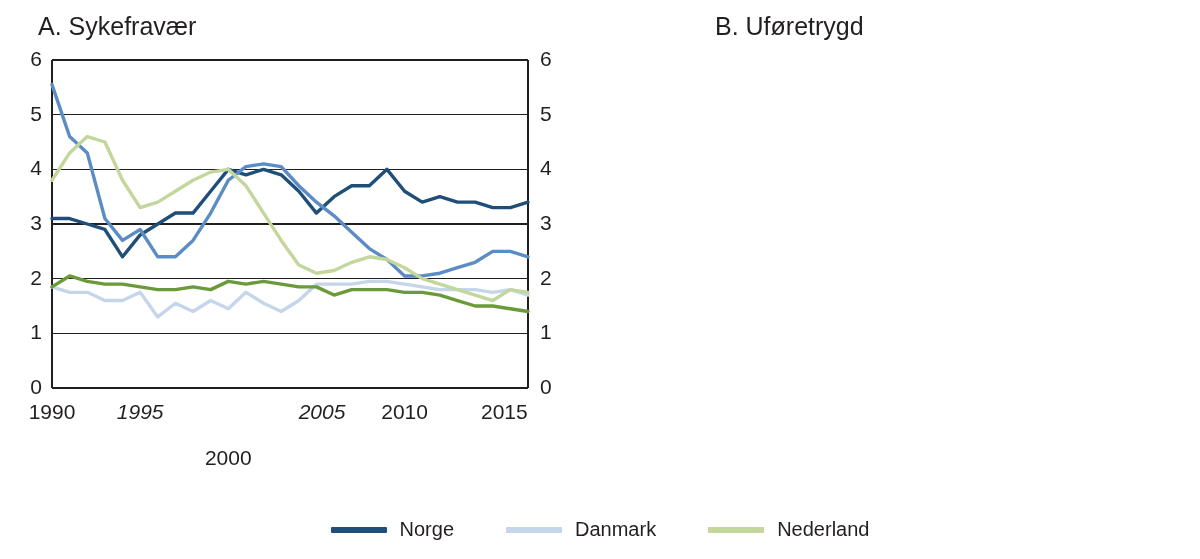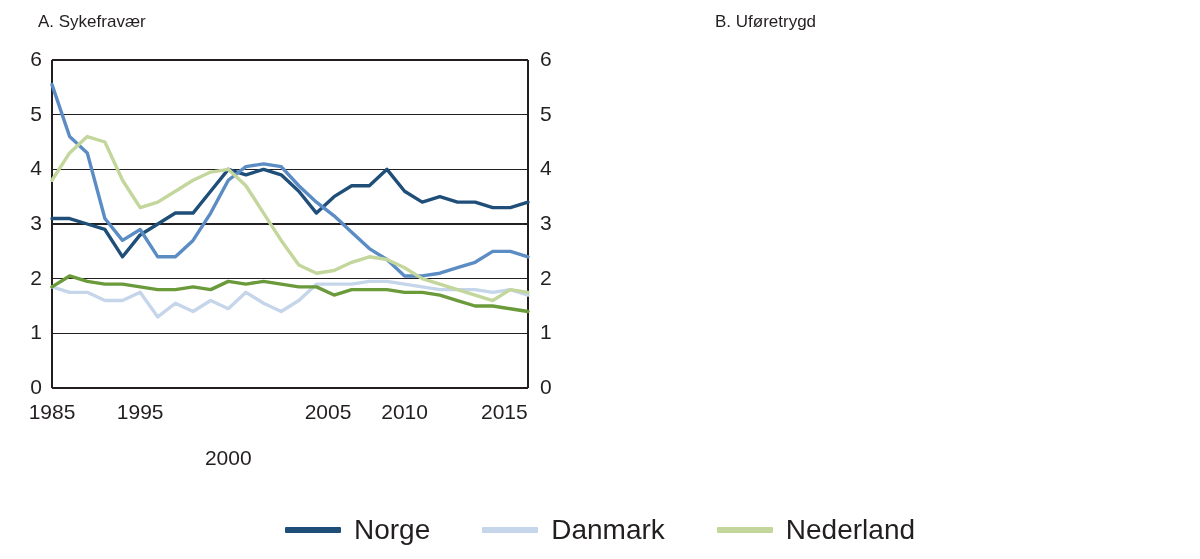--- a/index.html
+++ b/index.html
@@ -23,21 +23,21 @@
     position: absolute;
     top: 0;
     height: 490px;
   }
   .panel-a { left: 0; width: 600px; }
   .panel-b { left: 635px; width: 600px; }
 
   .panel-title {
     position: absolute;
     top: 12px;
-    font-size: 17px;
+    font-size: 25px;
     font-weight: normal;
     color: #231f20;
     white-space: nowrap;
   }
   .panel-a .panel-title { left: 38px; }
   .panel-b .panel-title { left: 80px; }
 
   .plot-wrap {
     position: absolute;
     top: 60px;
@@ -85,21 +85,21 @@
     align-items: center;
     margin: 0 26px;
   }
   .legend-swatch {
     width: 56px;
     height: 6px;
     border-radius: 1px;
     margin-right: 13px;
   }
   .legend-label {
-    font-size: 28px;
+    font-size: 20px;
     color: #231f20;
     white-space: nowrap;
   }
 </style>
 </head>
 <body>
 
 <div id="root">
 
   <div class="panel panel-a">
@@ -132,24 +132,24 @@
         <div class="tick-label ytick-left" style="left: -30px; width: 48px; top: 205.667px;">2</div>
         <div class="tick-label ytick-right" style="left: 516px; width: 48px; top: 205.667px;">2</div>
         <div class="tick-label ytick-left" style="left: -30px; width: 48px; top: 151px;">3</div>
         <div class="tick-label ytick-right" style="left: 516px; width: 48px; top: 151px;">3</div>
         <div class="tick-label ytick-left" style="left: -30px; width: 48px; top: 96.3333px;">4</div>
         <div class="tick-label ytick-right" style="left: 516px; width: 48px; top: 96.3333px;">4</div>
         <div class="tick-label ytick-left" style="left: -30px; width: 48px; top: 41.6667px;">5</div>
         <div class="tick-label ytick-right" style="left: 516px; width: 48px; top: 41.6667px;">5</div>
         <div class="tick-label ytick-left" style="left: -30px; width: 48px; top: -13px;">6</div>
         <div class="tick-label ytick-right" style="left: 516px; width: 48px; top: -13px;">6</div>
-        <div class="tick-label xtick" style="left: -7px; width: 70px; top: 340px;">1985</div>
-        <div class="tick-label xtick" style="left: 81.1481px; width: 70px; top: 340px;">1995</div>
+        <div class="tick-label xtick" style="left: -7px; width: 70px; top: 340px;">1990</div>
+        <div class="tick-label xtick" style="left: 81.1481px; width: 70px; top: 340px; font-style: italic;">1995</div>
         <div class="tick-label xtick" style="left: 169.296px; width: 70px; top: 340px; margin-top: 46px;">2000</div>
-        <div class="tick-label xtick" style="left: 269px; width: 70px; top: 340px;">2005</div>
+        <div class="tick-label xtick" style="left: 263px; width: 70px; top: 340px; font-style: italic;">2005</div>
         <div class="tick-label xtick" style="left: 345.593px; width: 70px; top: 340px;">2010</div>
         <div class="tick-label xtick" style="left: 433.741px; width: 70px; top: 340px; text-align: right;">2015</div>
       </div>
   </div>
 
   <div class="panel panel-b">
     <div class="panel-title">B. Uføretrygd</div>
 
   </div>
 

